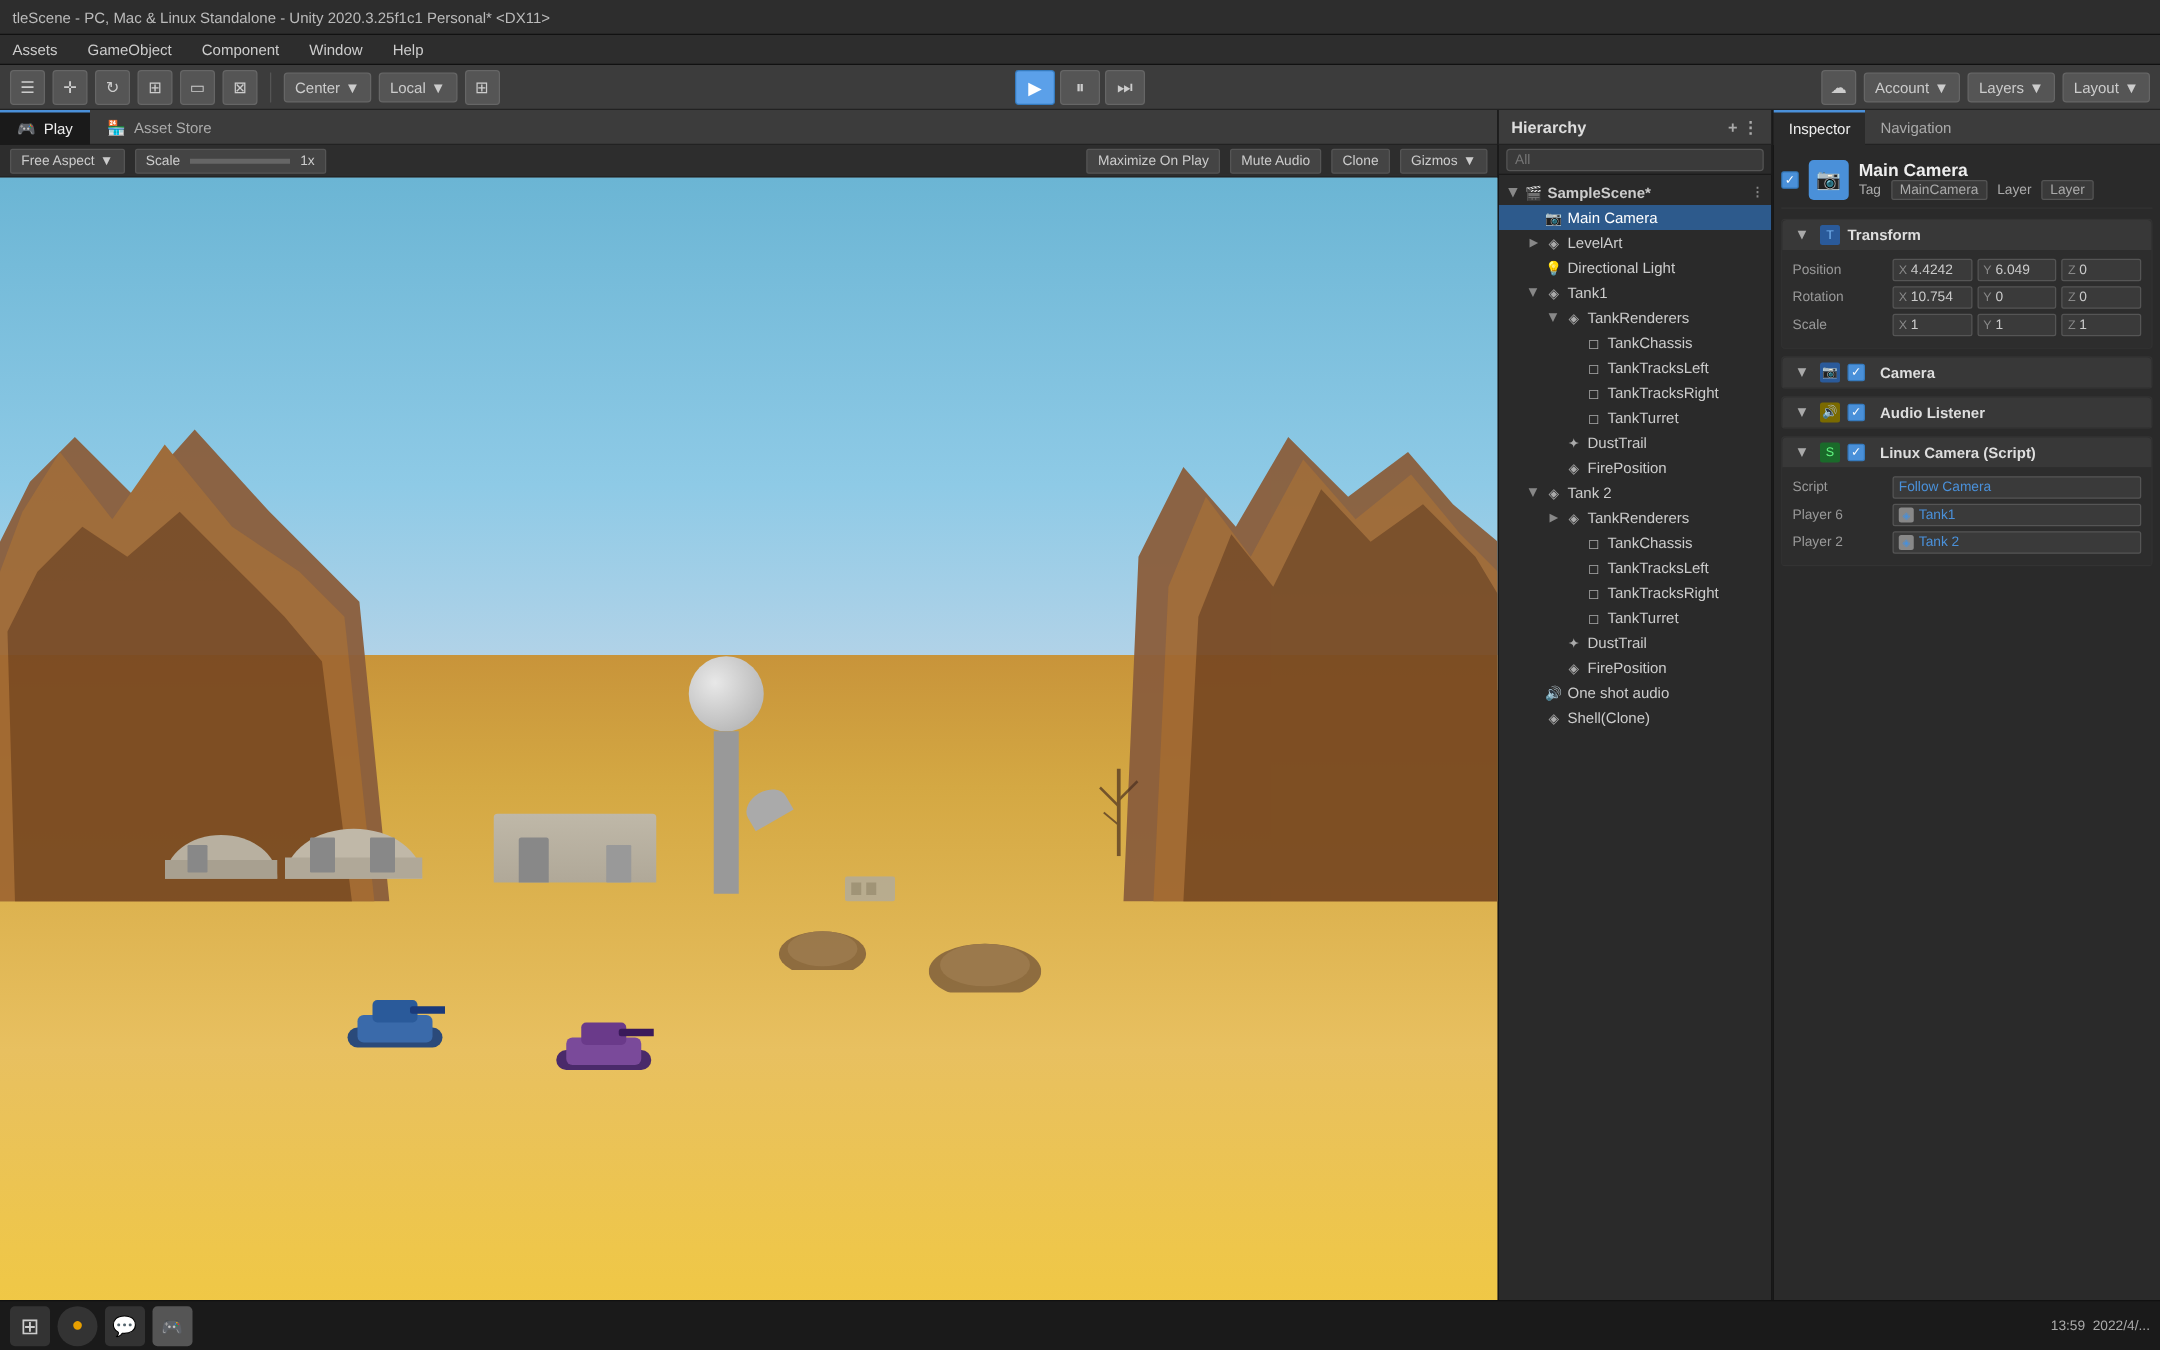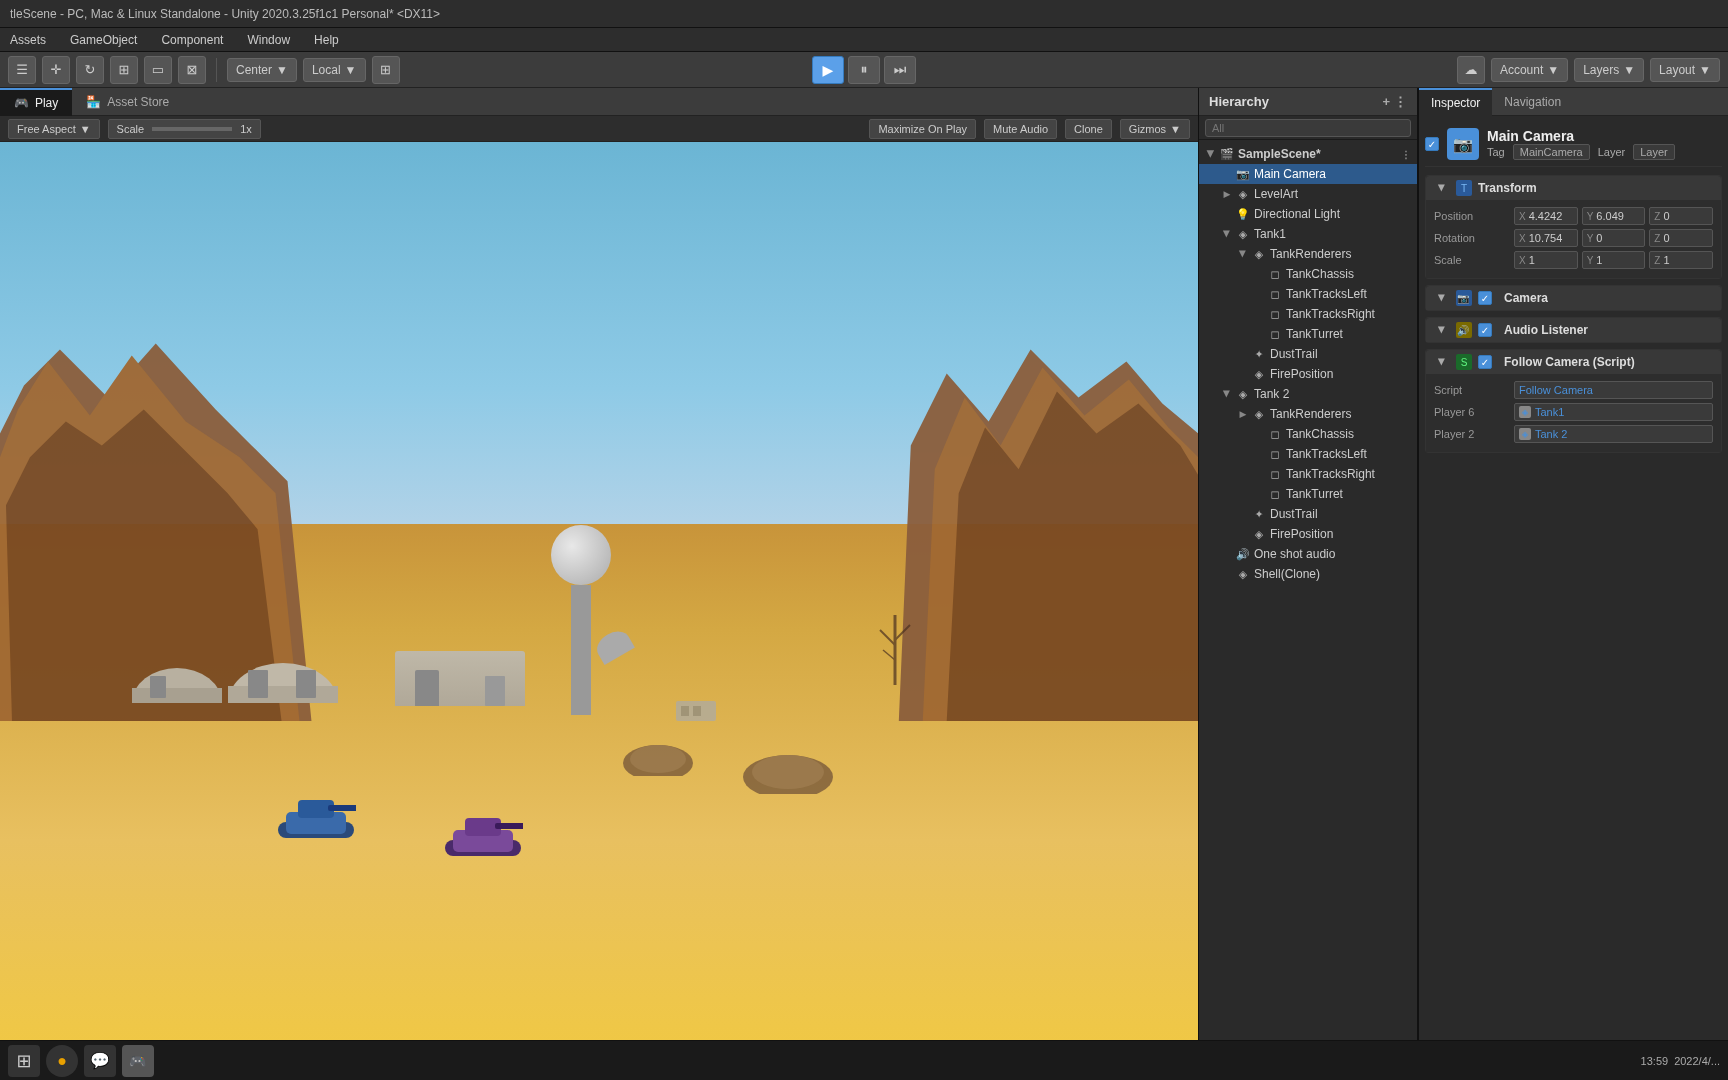--- a/index.html
+++ b/index.html
@@ -1097,21 +1097,21 @@
         </div>
       </div>
 
       <div class="component-section">
         <div class="component-header">
           <span class="tree-arrow expanded" style="color:#aaa;">▶</span>
           <span class="component-icon ci-green">S</span>
           <div class="inline-checkbox">
             <span class="checkbox-on">✓</span>
           </div>
-          <span class="component-name">Follow Camera (Script)</span>
+          <span class="component-name">Linux Camera (Script)</span>
         </div>
         <div class="component-body">
           <div class="script-row">
             <span class="script-label">Script</span>
             <div class="script-val">
               <span>Follow Camera</span>
             </div>
           </div>
           <div class="player-row">
             <span class="player-label">Player 6</span>

